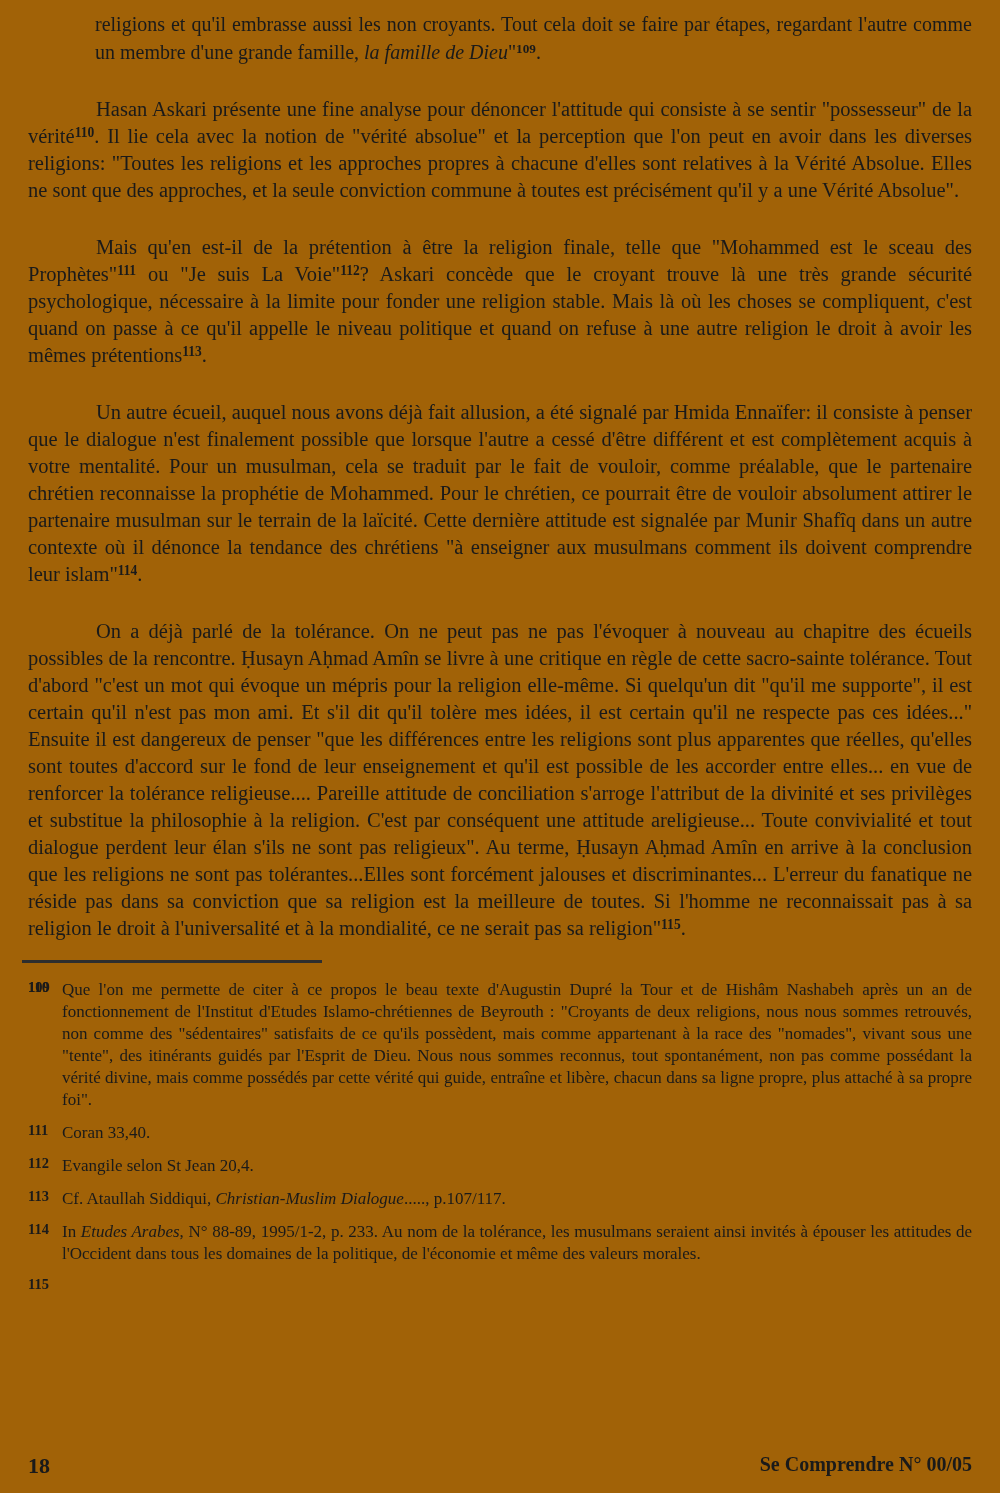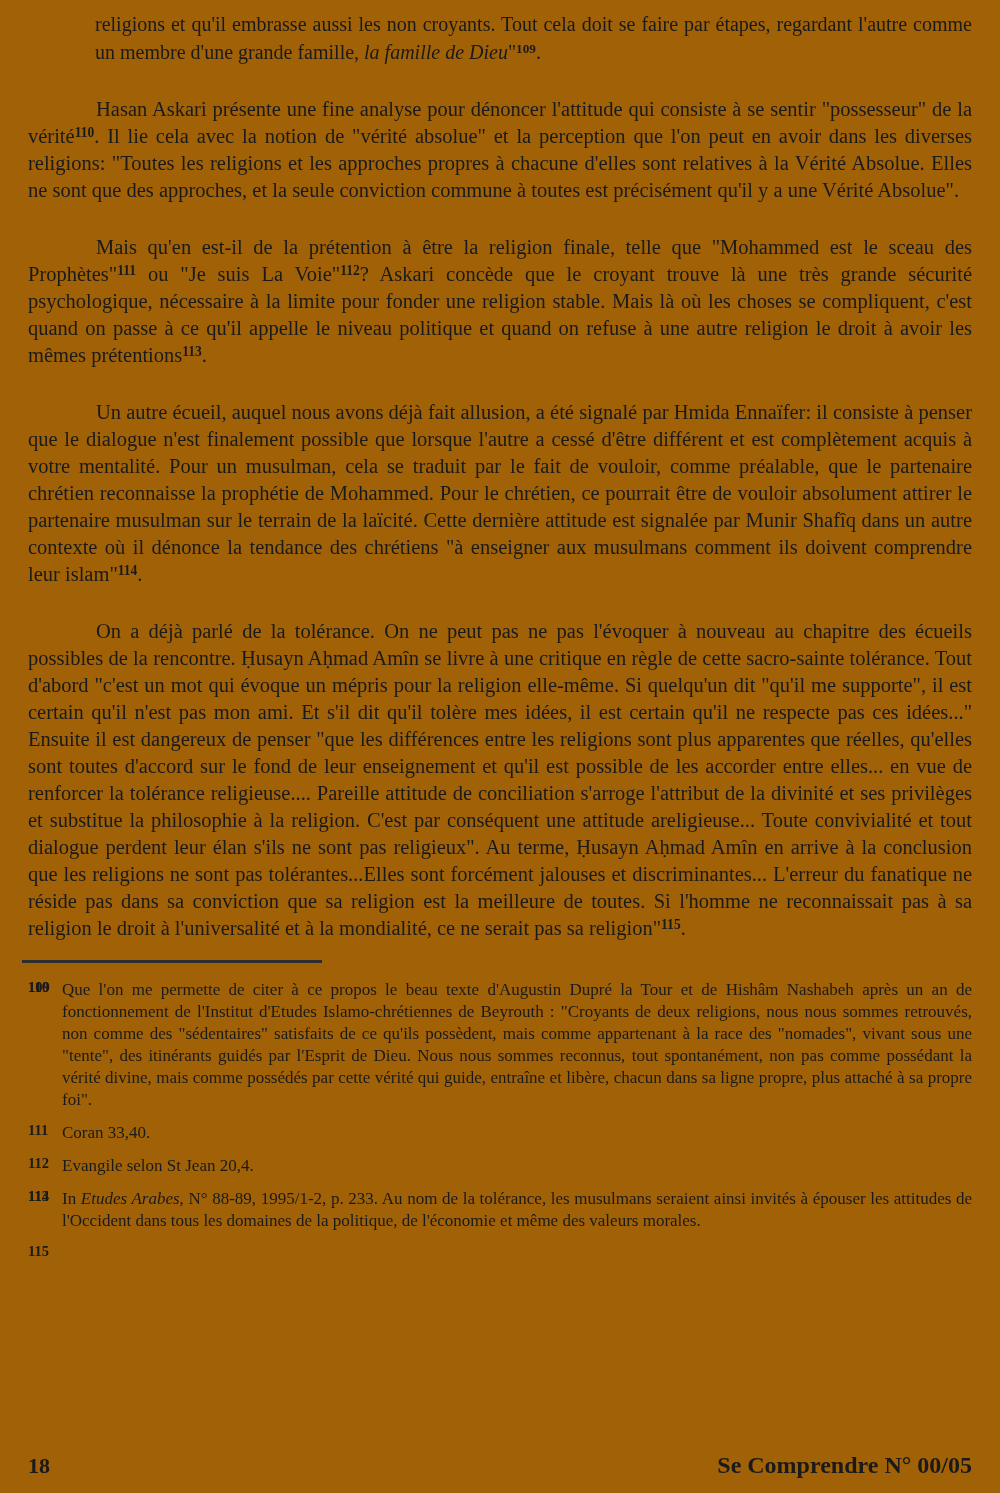--- a/index.html
+++ b/index.html
@@ -60,25 +60,25 @@
     font-weight: bold;
     font-size: 14.5px;
   }
   .footer {
     position: absolute;
     left: 28px;
     right: 28px;
     bottom: 14px;
     display: flex;
     justify-content: space-between;
-    align-items: center;
+    align-items: flex-start;
     font-weight: bold;
   }
   .page-num { font-size: 22px; }
-  .journal { font-size: 24px; }
+  .journal { font-size: 20px; }
 </style>
 </head>
 <body>
 
 <div class="page">
 
   <div class="quote">religions et qu'il embrasse aussi les non croyants. Tout cela doit se faire par étapes, regardant l'autre comme un membre d'une grande famille, <span class="it">la famille de Dieu</span>"<span class="sup">109</span>.</div>
 
   <div>
 
@@ -109,20 +109,21 @@
         <span class="fn-text">Coran 33,40.</span>
       </div>
 
       <div class="footnote">
         <span class="fn-num">112</span>
         <span class="fn-text">Evangile selon St Jean 20,4.</span>
       </div>
 
       <div class="footnote">
         <span class="fn-num">113</span>
+        <span class="fn-text">Cf. Ataullah Siddiqui, <span class="it">Christian-Muslim Dialogue</span>....., p.107/117.</span>
       </div>
 
       <div class="footnote">
         <span class="fn-num">114</span>
         <span class="fn-text">In <span class="it">Etudes Arabes</span>, N° 88-89, 1995/1-2, p. 233.  Au nom de la tolérance, les musulmans seraient ainsi invités à épouser les attitudes de l'Occident dans tous les domaines de la politique, de l'économie et même des valeurs morales.</span>
       </div>
 
       <div class="footnote">
         <span class="fn-num">115</span>
       </div>

